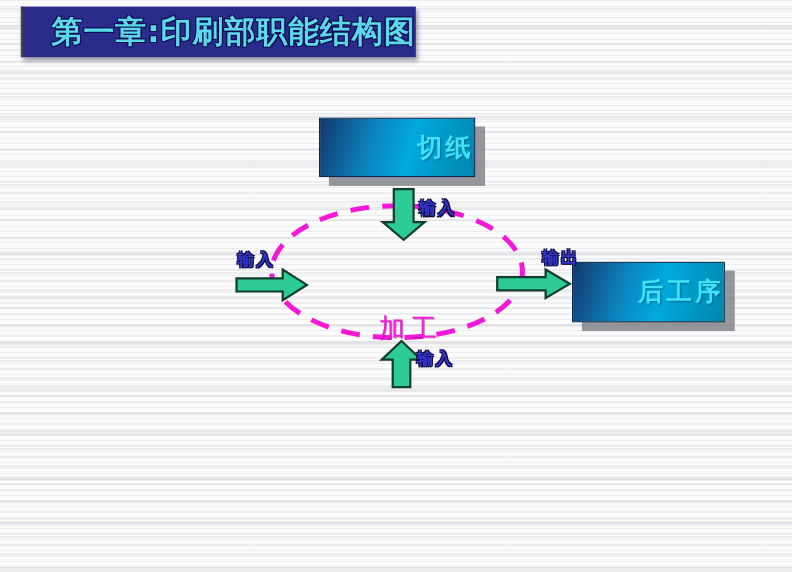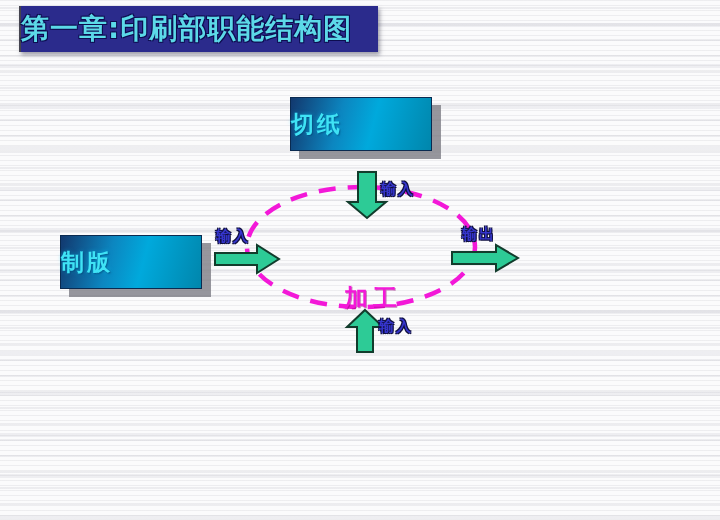--- a/index.html
+++ b/index.html
@@ -10,34 +10,35 @@
     background-image:
       repeating-linear-gradient(180deg, rgba(188,188,196,0.22) 0 1px, rgba(255,255,255,0) 1px 5px),
       repeating-linear-gradient(180deg, rgba(255,255,255,0) 0 7px, rgba(203,203,210,0.30) 7px 9px, rgba(255,255,255,0) 9px 16px),
       repeating-linear-gradient(180deg, rgba(255,255,255,0) 0 23px, rgba(222,222,228,0.45) 23px 27px, rgba(255,255,255,0) 27px 41px);
   }
   .title-bar{
     position:absolute;left:19px;top:6px;width:357px;height:46px;
     background:var(--title-bar-bg,#2B2B8C);
     border-left:2px solid #44444f;
     box-shadow:2px 3px 4px rgba(70,70,90,0.5);
-    display:flex;align-items:center;justify-content:flex-start;
+    display:flex;align-items:center;justify-content:flex-end;
     z-index:6;
   }
   .title-text{
     color:var(--title-text,#5CD9E8);
     font-size:28px;font-weight:bold;letter-spacing:1px;white-space:nowrap;
     text-shadow:-1px -1px 0 #0d0d50,1px -1px 0 #0d0d50,-1px 1px 0 #0d0d50,1px 1px 0 #0d0d50;
   }
   .node{
-    position:absolute;display:flex;align-items:center;justify-content:flex-start;
+    position:absolute;display:flex;align-items:center;justify-content:flex-end;
     background:linear-gradient(105deg, var(--box-dark,#12386E) 0%, #0C86C0 35%, var(--box-bright,#00A9DC) 58%, var(--box-teal,#0086AC) 100%);
     border:1px solid #0a2a50;
     box-shadow:9px 8px 0 rgba(125,125,132,0.8);
     z-index:2;
+    margin-top:10px;
   }
   .node span{
     color:var(--box-text,#3FE3F5);
     font-size:23px;font-weight:bold;letter-spacing:3px;white-space:nowrap;
     text-shadow:1px 1px 2px rgba(0,40,90,0.55),0 0 4px rgba(0,210,255,0.55);
   }
   #node-cut   {left:290px;top:97px; width:140px;height:52px;}
   #node-plate {left:60px; top:235px;width:140px;height:52px;}
   #node-print {left:290px;top:230px;width:140px;height:52px;}
   #node-post  {left:520px;top:228px;width:137px;height:53px;}
@@ -56,47 +57,47 @@
   #arrow-up   {left:347px;top:310px;}
 
   .flow-label{
     position:absolute;z-index:5;white-space:nowrap;
     font-weight:bold;font-size:15px;letter-spacing:2px;
     color:var(--label-blue,#3535CC);
     text-shadow:-1px -1px 0 #101040,1px -1px 0 #101040,-1px 1px 0 #101040,1px 1px 0 #101040;
   }
   #label-input-left  {left:216px;top:227px;}
   #label-input-top   {left:381px;top:180px;}
-  #label-output      {left:426px;top:225px;padding-left:36px;}
+  #label-output      {left:457px;top:225px;padding-left:36px;}
   #label-input-bottom{left:379px;top:317px;}
   #label-processing{
     position:absolute;left:344px;top:282px;z-index:5;white-space:nowrap;
-    font-weight:bold;font-size:24px;letter-spacing:5px;
+    font-weight:normal;font-size:24px;letter-spacing:5px;
     color:var(--magenta,#F318D8);
     text-shadow:1px 1px 0 rgba(150,0,120,0.5);
   }
 </style>
 </head>
 <body>
 
 <div class="slide">
 
   <div class="title-bar">
     <span class="title-text">第一章:印刷部职能结构图</span>
   </div>
 
   <svg class="ellipse-svg" width="250" height="142" viewBox="0 0 250 142">
     <ellipse cx="125" cy="71" rx="114" ry="60" fill="none" style="stroke:var(--magenta,#F318D8)" stroke-width="4.5" stroke-dasharray="17 12"></ellipse>
   </svg>
 
   <div class="node" id="node-cut">
     <span>切纸</span>
   </div>
-  <div class="node" id="node-plate">
-    <span>制版</span>
+  <div class="node" id="node-post">
+    <span>后工序</span>
   </div>
 
   <svg class="arrow" id="arrow-left" width="64" height="28" viewBox="0 0 64 28">
     <polygon points="0,8 42,8 42,0 64,14 42,28 42,20 0,20"></polygon>
   </svg>
   <svg class="arrow" id="arrow-right" width="66" height="26" viewBox="0 0 66 26">
     <polygon points="0,7 44,7 44,0 66,13 44,26 44,19 0,19"></polygon>
   </svg>
   <svg class="arrow" id="arrow-down" width="38" height="46" viewBox="0 0 38 46">
     <polygon points="10,0 28,0 28,30 38,30 19,46 0,30 10,30"></polygon>

